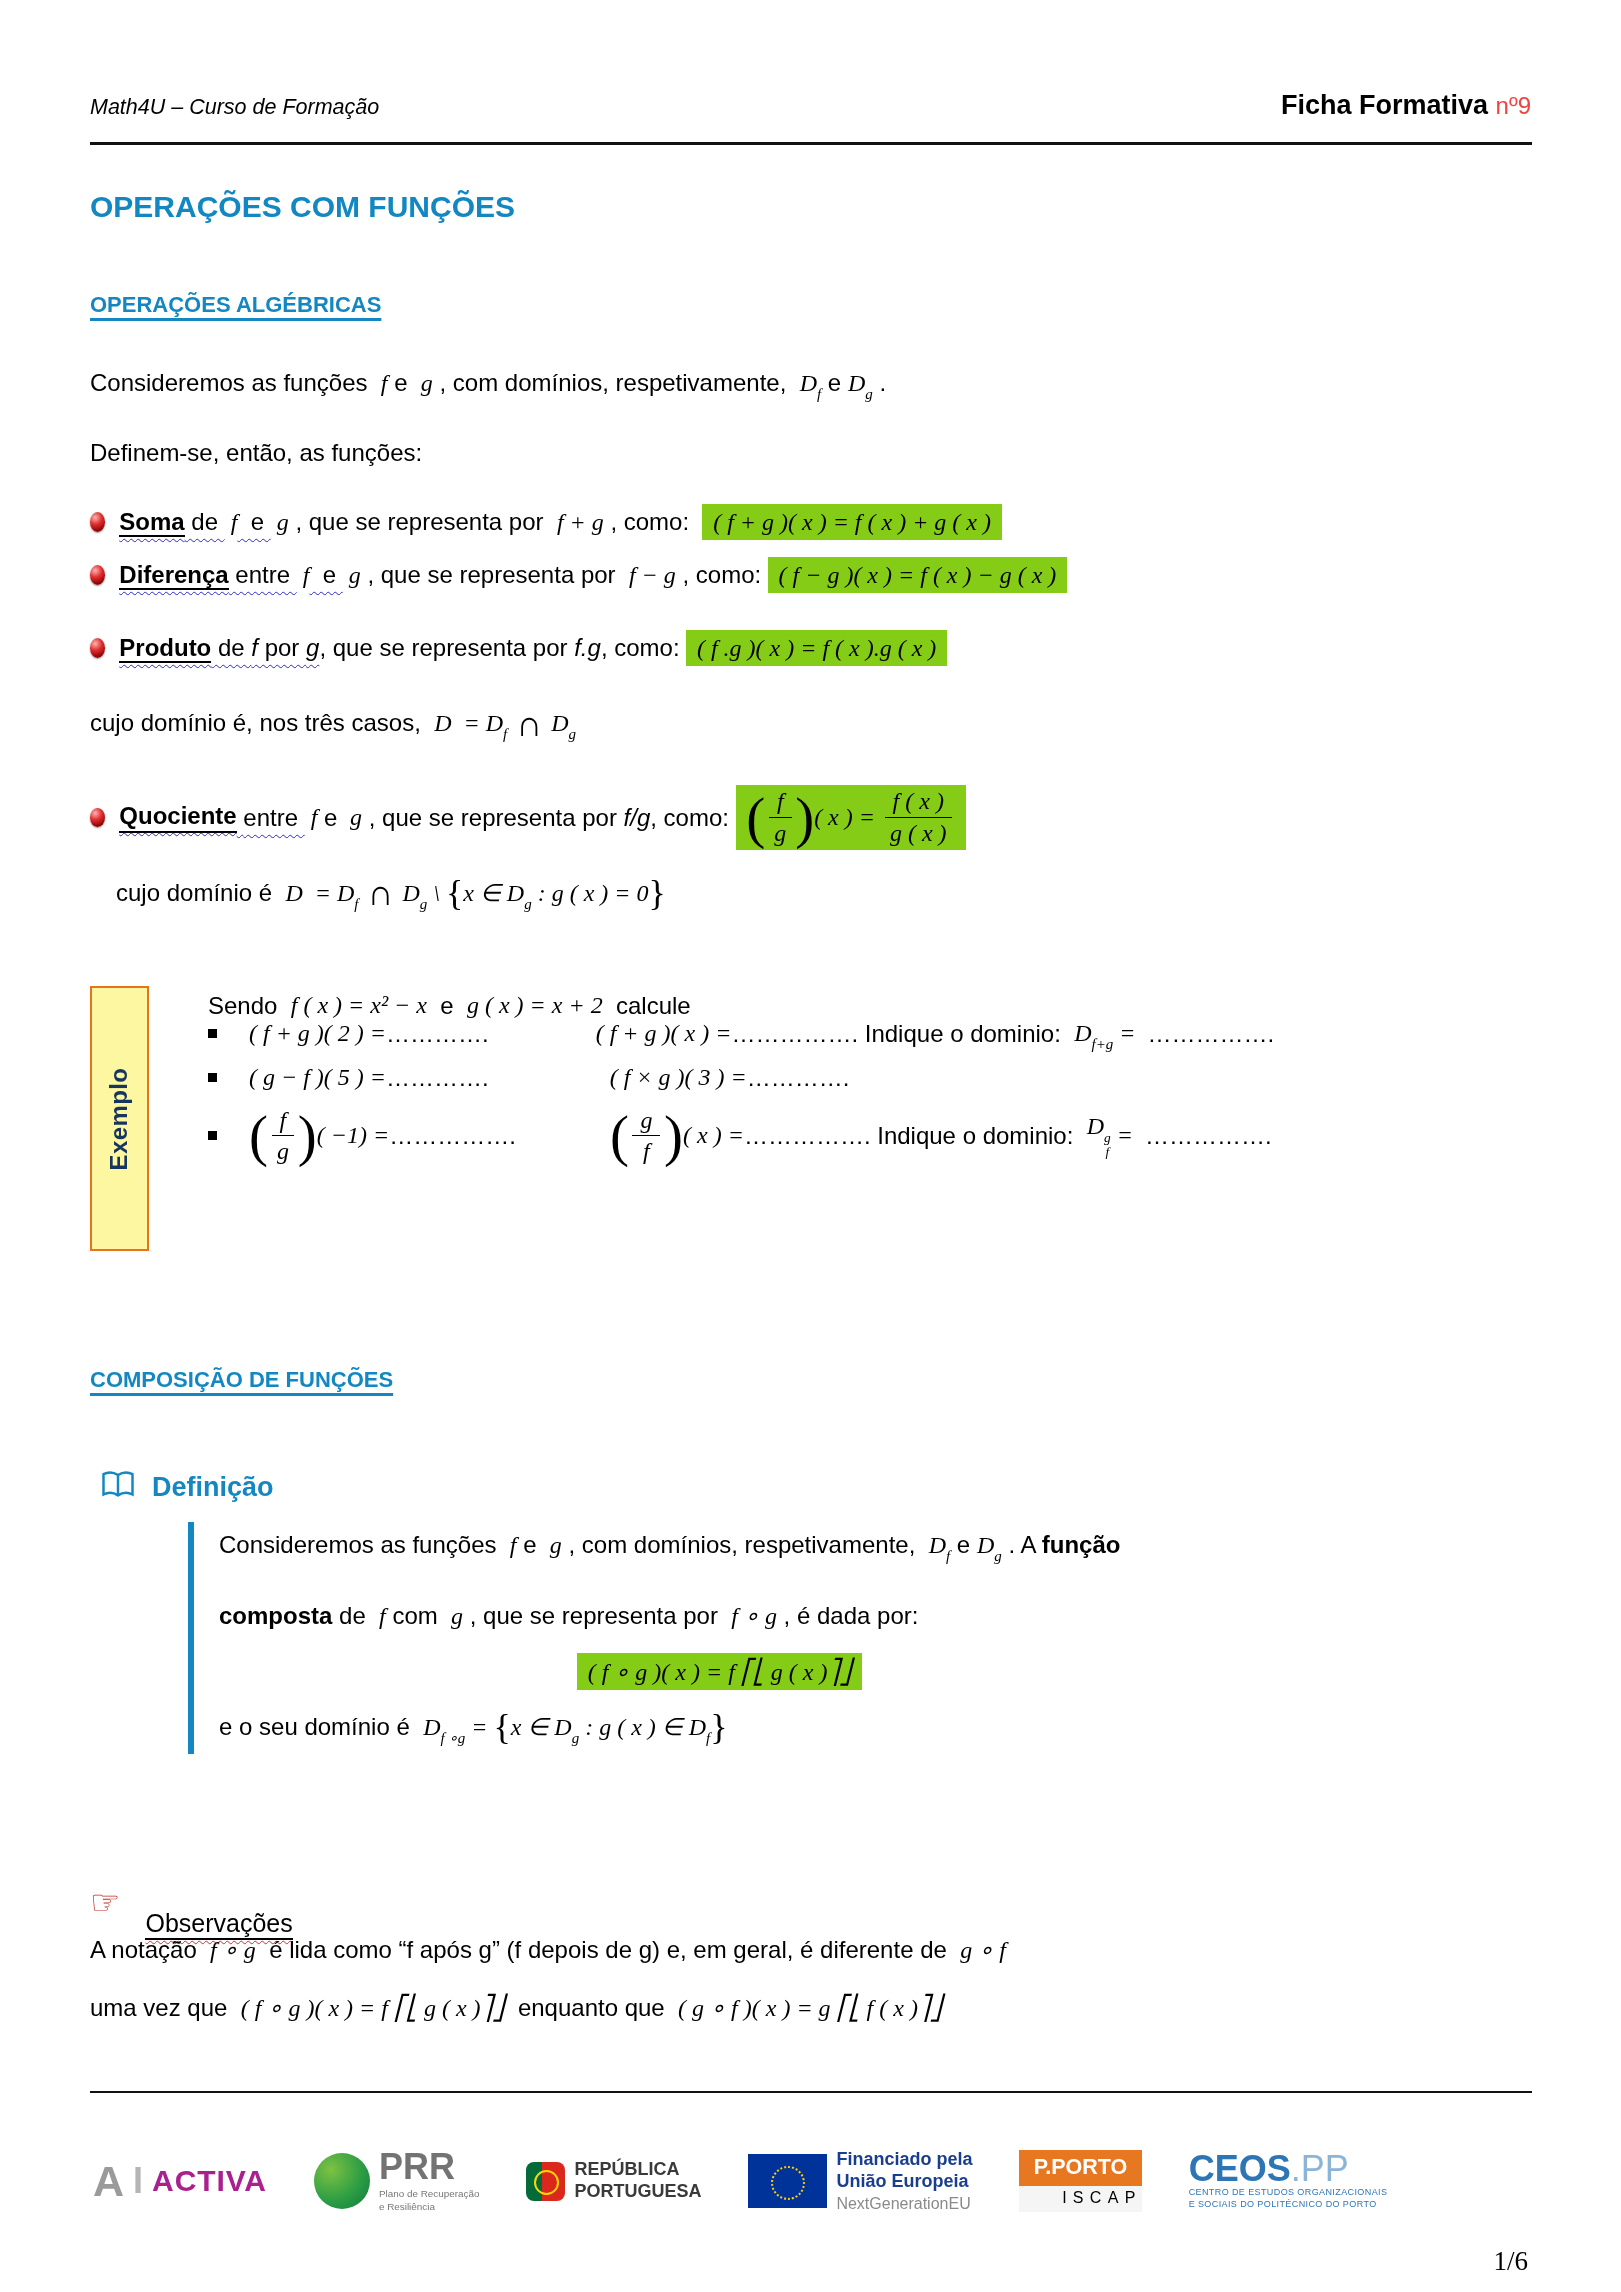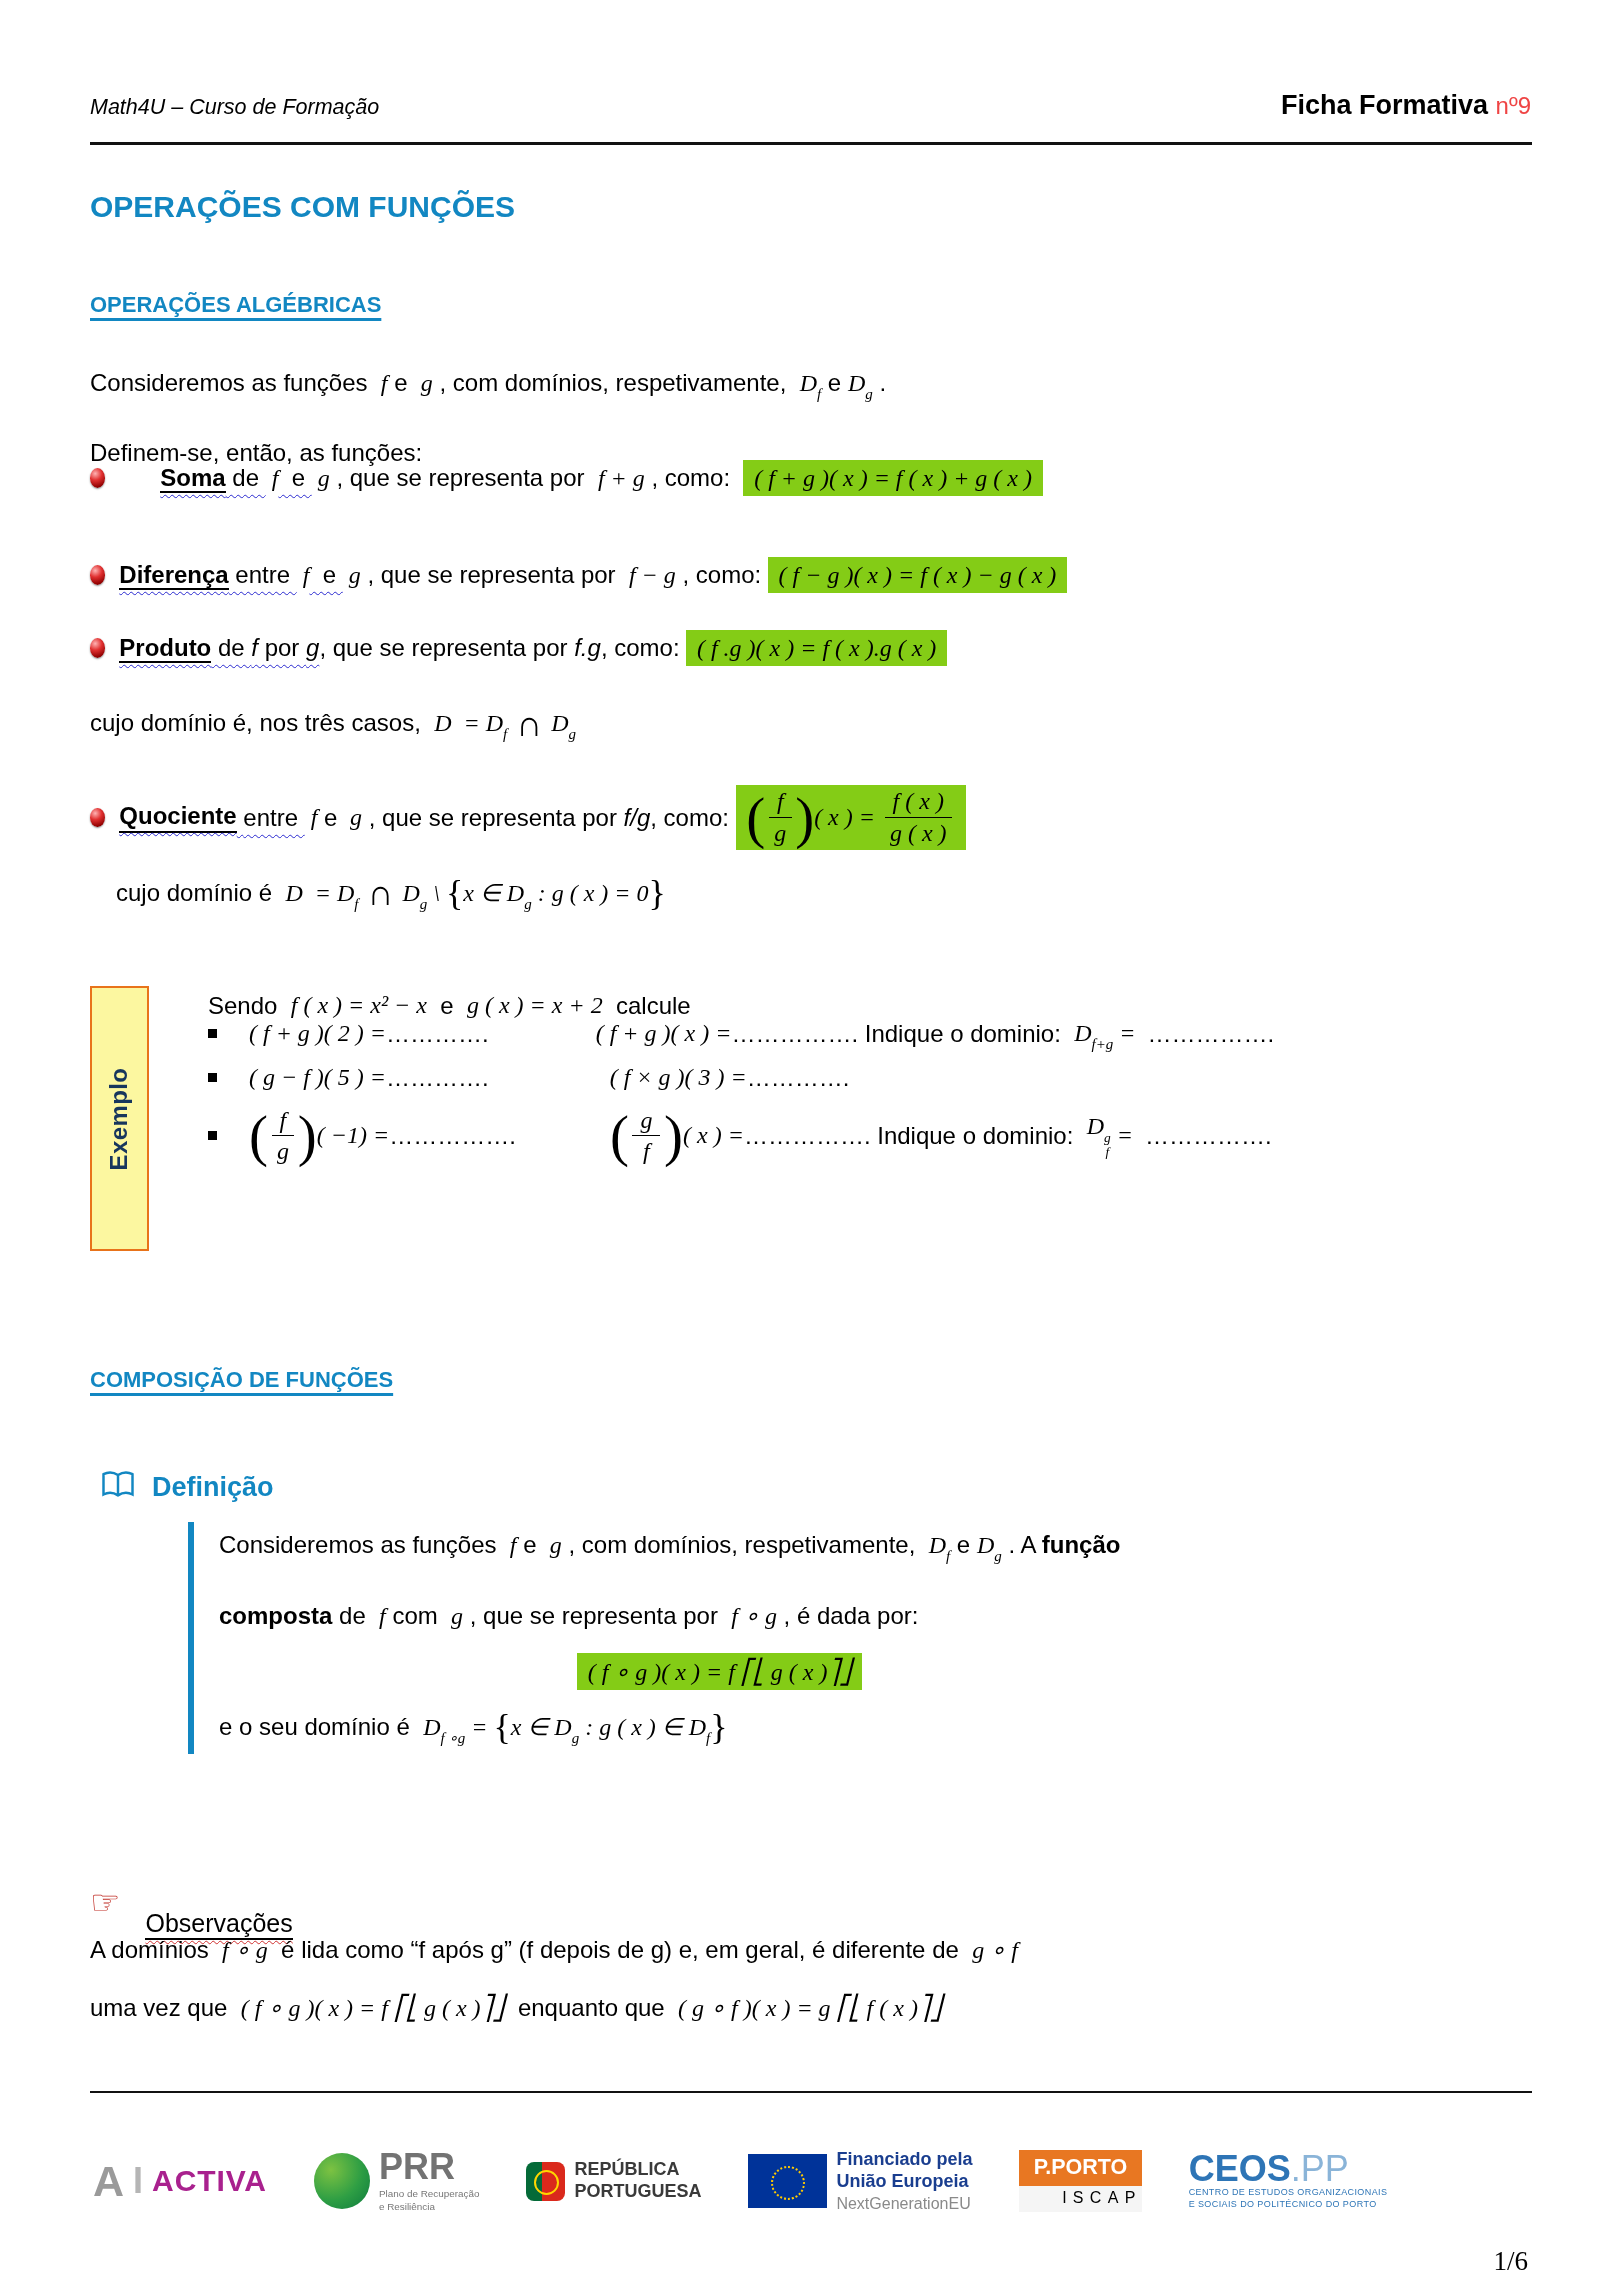--- a/index.html
+++ b/index.html
@@ -36,21 +36,21 @@
   .title{position:absolute;left:90px;top:190px;font-size:30px;font-weight:700;color:#1287c2;margin:0;}
   .h2{position:absolute;left:90px;font-size:22px;font-weight:700;color:#1287c2;margin:0;
       text-decoration:underline;text-decoration-thickness:2.7px;text-underline-offset:6.3px;}
   .h2a{top:292px;}
   .h2b{top:1367px;}
 
   .p1{position:absolute;left:90px;top:369px;}
   .p2{position:absolute;left:90px;top:439px;}
 
   .bullet{position:absolute;left:90px;display:flex;align-items:center;}
-  .b1{top:460px;gap:41px;}
+  .b1{top:504px;}
   .b2{top:557px;}
   .b3{top:630px;}
   .b4{top:768px;height:99px;}
   .sphere{width:15px;height:19.7px;border-radius:50%;flex:none;margin-right:14.3px;
           background:radial-gradient(circle at 35% 28%, #ffb3b3 0%, #e03030 38%, #8f0000 78%, #500000 100%);
           box-shadow:0 0.9px 1.8px rgba(0,0,0,.45);}
   .dom1{position:absolute;left:90px;top:709px;}
   .dom2{position:absolute;left:116px;top:879px;display:flex;align-items:center;}
 
   .example{position:absolute;left:90px;top:979px;width:1424px;height:279px;}
@@ -179,21 +179,21 @@
     <p class="line defpar1"><span class="tk">Consideremos as funções  </span><span class="tk m">f</span><span class="tk"> e  </span><span class="tk m">g</span><span class="tk"> , com domínios, respetivamente,  </span><span class="m">D<sub class="msub">f</sub></span><span class="tk"> e </span><span class="m">D<sub class="msub">g</sub></span><span class="tk"> . A </span><span class="tk bold">função</span></p>
     <p class="line defpar2"><span class="tk bold">composta</span><span class="tk"> de  </span><span class="tk m">f</span><span class="tk"> com  </span><span class="tk m">g</span><span class="tk"> , que se representa por  </span><span class="tk m">f ∘ g</span><span class="tk"> , é dada por:</span></p>
     <p class="line formula-center"><span class="hl"><span class="tk m">( f ∘ g )( x ) = f ⎡⎣ g ( x )⎤⎦</span></span></p>
     <p class="line comp-domain"><span class="tk">e o seu domínio é  </span><span class="m">D<sub class="msub">f ∘g</sub></span><span class="tk m"> = </span><span class="tk lg">{</span><span class="tk m">x ∈ </span><span class="m">D<sub class="msub">g</sub></span><span class="tk m"> : g ( x ) ∈ </span><span class="m">D<sub class="msub">f</sub></span><span class="tk lg">}</span></p>
   </div>
 
   <div class="obs-hdr">
     <span class="hand">☞</span>
     <span class="line"><span class="tk und wavyr">Observações</span></span>
   </div>
-  <p class="line obs1"><span class="tk">A domínios  </span><span class="tk m">f ∘ g</span><span class="tk">  é lida como “f após g” (f depois de g) e, em geral, é diferente de  </span><span class="tk m">g ∘ f</span></p>
+  <p class="line obs1"><span class="tk">A notação  </span><span class="tk m">f ∘ g</span><span class="tk">  é lida como “f após g” (f depois de g) e, em geral, é diferente de  </span><span class="tk m">g ∘ f</span></p>
   <p class="line obs2"><span class="tk">uma vez que  </span><span class="tk m">( f ∘ g )( x ) = f ⎡⎣ g ( x )⎤⎦</span><span class="tk">  enquanto que  </span><span class="tk m">( g ∘ f )( x ) = g ⎡⎣ f ( x )⎤⎦</span></p>
 
   <div class="rule rule2"></div>
 
   <div class="footer">
     <div class="logo">
       <span class="activa-a">A</span>
       <span class="activa-i">I</span>
       <span class="activa-name">ACTIVA</span>
     </div>

